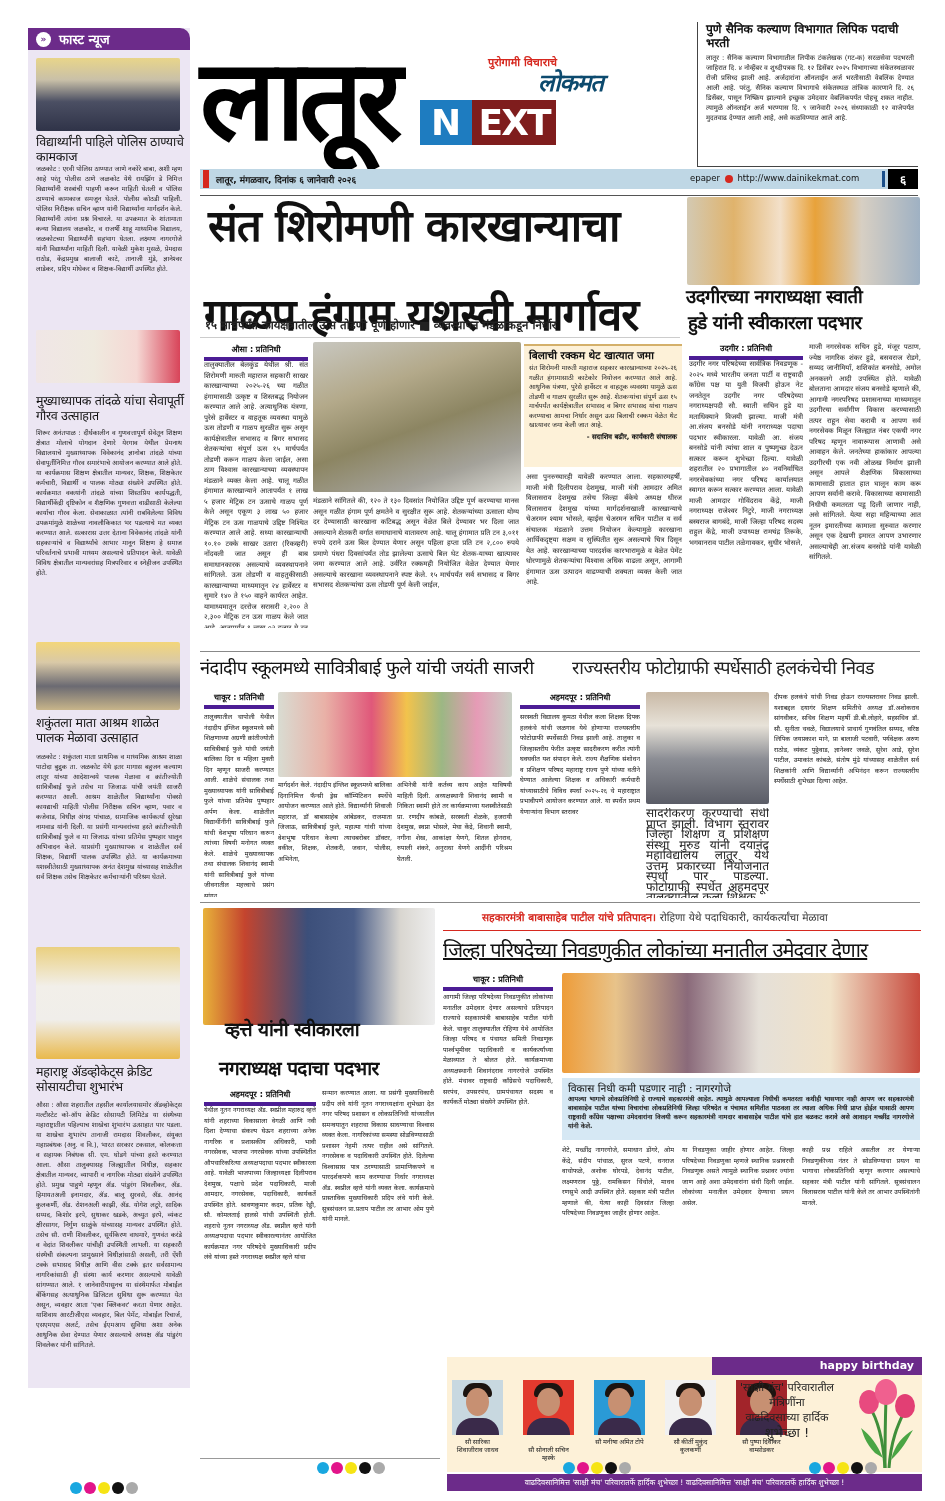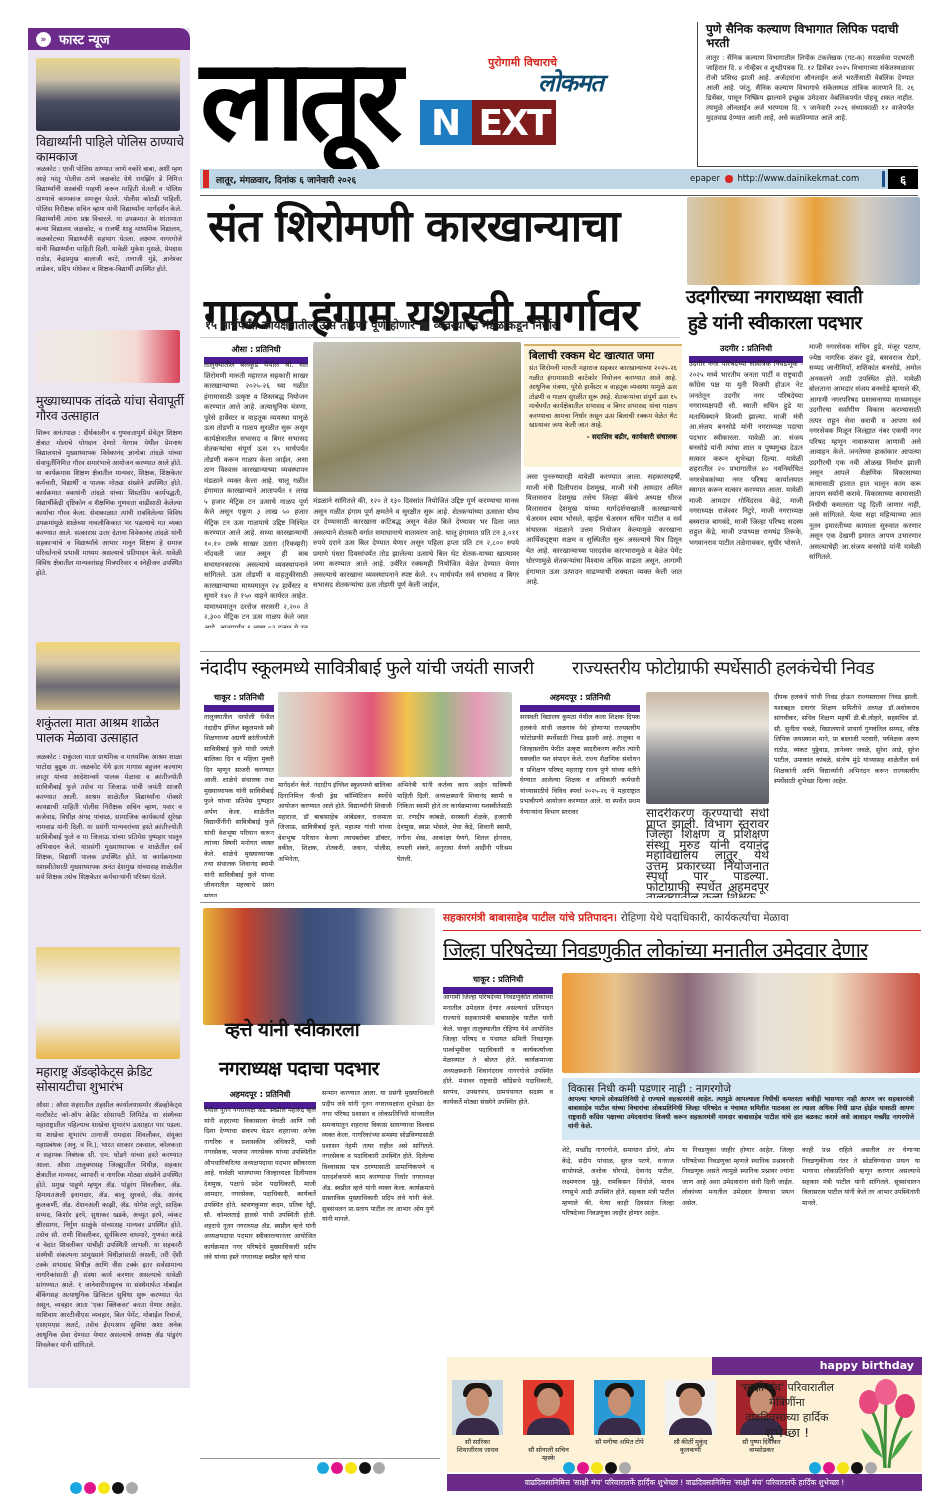--- a/index.html
+++ b/index.html
@@ -1,20 +1,20 @@
 <!DOCTYPE html>
 <html><head>
 <meta charset="utf-8">
 <style>
   * { box-sizing: border-box; margin: 0; padding: 0; }
   html, body { width: 945px; height: 1501px; background: #fff; overflow: hidden; }
   body { font-family: "DejaVu Sans", sans-serif; color: #111; position: relative; }
   .abs { position: absolute; }
   .txt { font-size: 7px; line-height: 10.5px; color: #222; text-align: justify; }
-  .byline { font-size: 8px; font-weight: bold; text-align: center; border-bottom: 7px solid #4c1d95; padding-bottom: 3px; margin-bottom: 4px; }
+  .byline { font-size: 8px; font-weight: bold; text-align: center; border-bottom: 4px solid #4c1d95; padding-bottom: 3px; margin-bottom: 4px; }
   .photo { position: absolute; border-radius: 2px; }
   .hl { font-family: "DejaVu Sans", sans-serif; font-weight: bold; color: #111; }
 
   
   #fast { left: 28px; top: 28px; width: 162px; height: 1360px; background: #ece6f3; }
   #fast-header { left: 28px; top: 28px; width: 162px; height: 22px; background: #6c2b8a; border-radius: 0 10px 0 0; color: #fff; font-weight: bold; font-size: 13px; display: flex; align-items: center; padding-left: 8px; gap: 8px; }
   #fast-header .ico { width: 15px; height: 15px; border-radius: 50%; background: #fff; color: #6c2b8a; font-size: 9px; display: flex; align-items: center; justify-content: center; }
   .side-hl { font-size: 12.5px; font-weight: normal; line-height: 15px; letter-spacing: -0.3px; }
   .side-txt { font-size: 6.6px; line-height: 10px; color: #222; text-align: justify; }
 
@@ -135,21 +135,21 @@
 <div class="rule" style="left:200px;top:902px;width:720px;background:#888;"></div>
 
 <div class="photo" style="left:203px;top:908px;width:232px;height:117px;background:linear-gradient(90deg,#e8b23a 0%,#c4442e 18%,#3c4f7a 45%,#4a5d88 65%,#d9d6d0 85%,#eee 100%);"></div>
 <div class="abs hl" style="left:225px;top:1016px;font-size:19px;line-height:26px;white-space:nowrap;letter-spacing:-0.6px;">व्हत्ते यांनी स्वीकारला</div>
 <div class="abs hl" style="left:219px;top:1055px;font-size:19px;line-height:26px;white-space:nowrap;letter-spacing:-0.6px;">नगराध्यक्ष पदाचा पदभार</div>
 <div class="abs byline" style="left:204px;top:1088px;width:112px;">अहमदपूर : प्रतिनिधी</div>
 <div class="abs txt" style="left:204px;top:1105px;width:112px;height:240px;overflow:hidden;font-size:6.4px;">येथील नूतन नगराध्यक्ष ॲड. स्वप्नील महारुद्र व्हत्ते यांनी शहराच्या विकासाला वेगळी आणि नवी दिशा देण्याचा संकल्प घेऊन शहराच्या अनेक नागरिक व प्रशासकीय अधिकारी, भावी नगरसेवक, भाजपा नगरसेवक यांच्या उपस्थितीत औपचारिकरित्या अध्यक्षपदाचा पदभार स्वीकारला आहे. यावेळी भाजपाच्या जिल्हाध्यक्षा दिलीपराव देशमुख, पक्षाचे प्रदेश पदाधिकारी, माजी आमदार, नगरसेवक, पदाधिकारी, कार्यकर्ते उपस्थित होते. श्रावणकुमार कदम, प्रतिक रेड्डी, सौ. कोमलताई हालसे यांची उपस्थिती होती. शहराचे नूतन नगराध्यक्ष ॲड. स्वप्नील व्हत्ते यांनी अध्यक्षपदाचा पदभार स्वीकारल्यानंतर आयोजित कार्यक्रमात नगर परिषदेचे मुख्याधिकारी प्रदीप लंवे यांच्या हस्ते नगराध्यक्ष स्वप्नील व्हत्ते यांचा</div>
 <div class="abs txt" style="left:322px;top:1088px;width:112px;height:257px;overflow:hidden;font-size:6.4px;">सन्मान करण्यात आला. या प्रसंगी मुख्याधिकारी प्रदीप लंवे यांनी नूतन नगराध्यक्षांना शुभेच्छा देत नगर परिषद प्रशासन व लोकप्रतिनिधी यांच्यातील समन्वयातून शहराचा विकास साधण्याचा विश्वास व्यक्त केला. नागरिकांच्या समस्या सोडविण्यासाठी प्रशासन नेहमी तत्पर राहील असे सांगितले. नगरसेवक व पदाधिकारी उपस्थित होते. दिलेल्या विश्वासास पात्र ठरण्यासाठी प्रामाणिकपणे व पारदर्शकपणे काम करण्याचा निर्धार नगराध्यक्ष ॲड. स्वप्नील व्हत्ते यांनी व्यक्त केला. कार्यक्रमाचे प्रास्ताविक मुख्याधिकारी प्रदिप लंवे यांनी केले. सुत्रसंचलन प्रा.प्रताप पाटील तर आभार ओम पुणे यांनी मानले.</div>
 
 <div class="abs" style="left:443px;top:910px;white-space:nowrap;font-size:10.5px;font-weight:bold;">
-  <span style="color:#d6281f;">सहकारमंत्री बाबासाहेब पाटील यांचे प्रतिपादन।</span>
+  <span style="color:#d6281f;margin-left:39px;">सहकारमंत्री बाबासाहेब पाटील यांचे प्रतिपादन।</span>
   <span style="color:#333;font-weight:normal;">रोहिणा येथे पदाधिकारी, कार्यकर्त्यांचा मेळावा</span>
 </div>
 <div class="rule" style="left:443px;top:930px;width:478px;background:#d6281f;"></div>
 <div class="abs" style="left:443px;top:935px;font-size:20px;line-height:30px;white-space:nowrap;letter-spacing:-0.9px;color:#111;text-decoration:underline;">जिल्हा परिषदेच्या निवडणुकीत लोकांच्या मनातील उमेदवार देणार</div>
 <div class="abs byline" style="left:443px;top:973px;width:110px;">चाकूर : प्रतिनिधी</div>
 <div class="abs txt" style="left:443px;top:992px;width:110px;height:350px;overflow:hidden;font-size:6.4px;">आगामी जिल्हा परिषदेच्या निवडणुकीत लोकांच्या मनातील उमेदवार देणार असल्याचे प्रतिपादन राज्याचे सहकारमंत्री बाबासाहेब पाटील यांनी केले. चाकूर तालुक्यातील रोहिणा येथे आयोजित जिल्हा परिषद व पंचायत समिती निवडणूक पार्श्वभूमीवर पदाधिकारी व कार्यकर्त्यांच्या मेळाव्यात ते बोलत होते. कार्यक्रमाच्या अध्यक्षस्थानी शिवानंदराव नागरगोजे उपस्थित होते. मंचावर राष्ट्रवादी काँग्रेसचे पदाधिकारी, सरपंच, उपसरपंच, ग्रामपंचायत सदस्य व कार्यकर्ते मोठ्या संख्येने उपस्थित होते.</div>
 <div class="photo" style="left:562px;top:973px;width:358px;height:100px;background:linear-gradient(90deg,#ee9c39 0%,#e8c38a 15%,#8a6a7a 35%,#e5e0d8 55%,#f1e2c8 75%,#c74b3e 100%);"></div>
 <div class="abs" style="left:562px;top:1078px;width:358px;height:62px;background:#d6e8f4;padding:3px 6px;">
   <div style="font-size:10.5px;font-weight:normal;line-height:14px;">विकास निधी कमी पडणार नाही : नागरगोजे</div>
   <div class="txt" style="font-size:6.4px;line-height:9px;font-weight:bold;">आपल्या भागाचे लोकप्रतिनिधी हे राज्याचे सहकारमंत्री आहेत. त्यामुळे आपल्याला निधीची कमतरता कधीही भासणार नाही आपण जर सहकारमंत्री बाबासाहेब पाटील यांच्या विचारांचा लोकप्रतिनिधी जिल्हा परिषदेत व पंचायत समितीत पाठवला तर त्याला अधिक निधी प्राप्त होईल यासाठी आपण राष्ट्रवादी काँग्रेस पक्षाच्या उमेदवारांना विजयी करून सहकारमंत्री नामदार बाबासाहेब पाटील यांचे हात बळकट करावे असे आवाहन मच्छींद्र नागरगोजे यांनी केले.</div>

